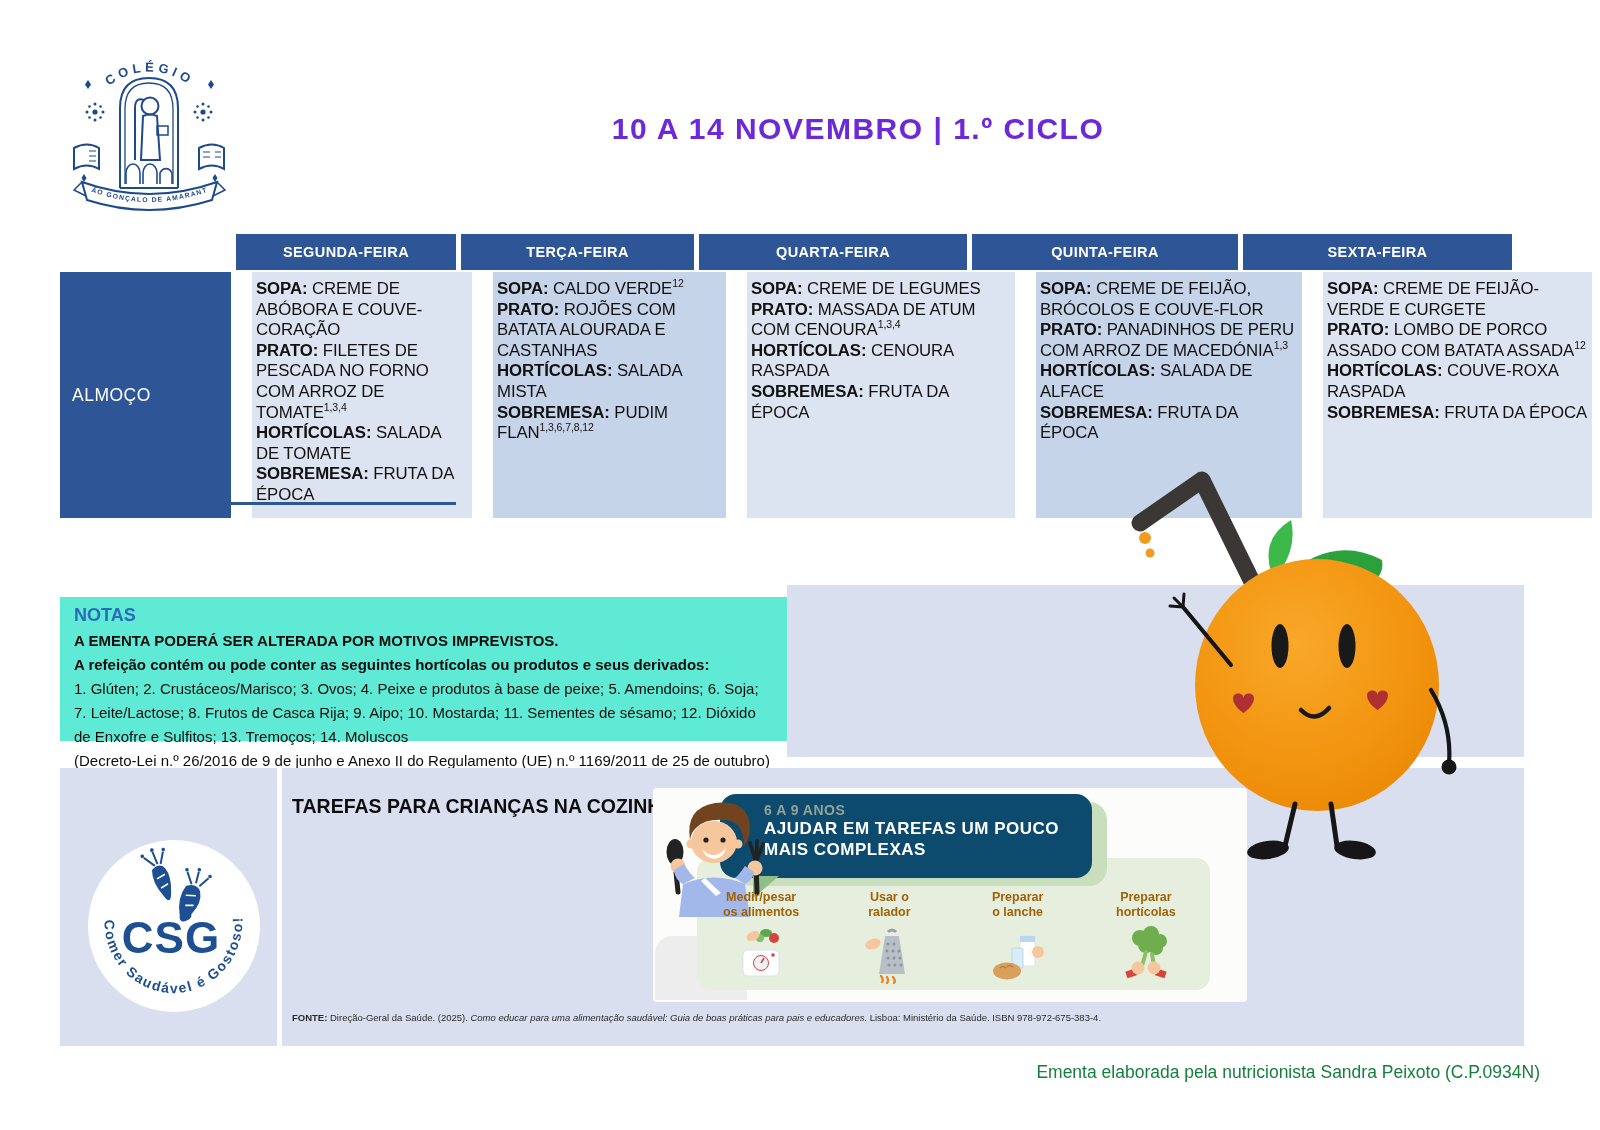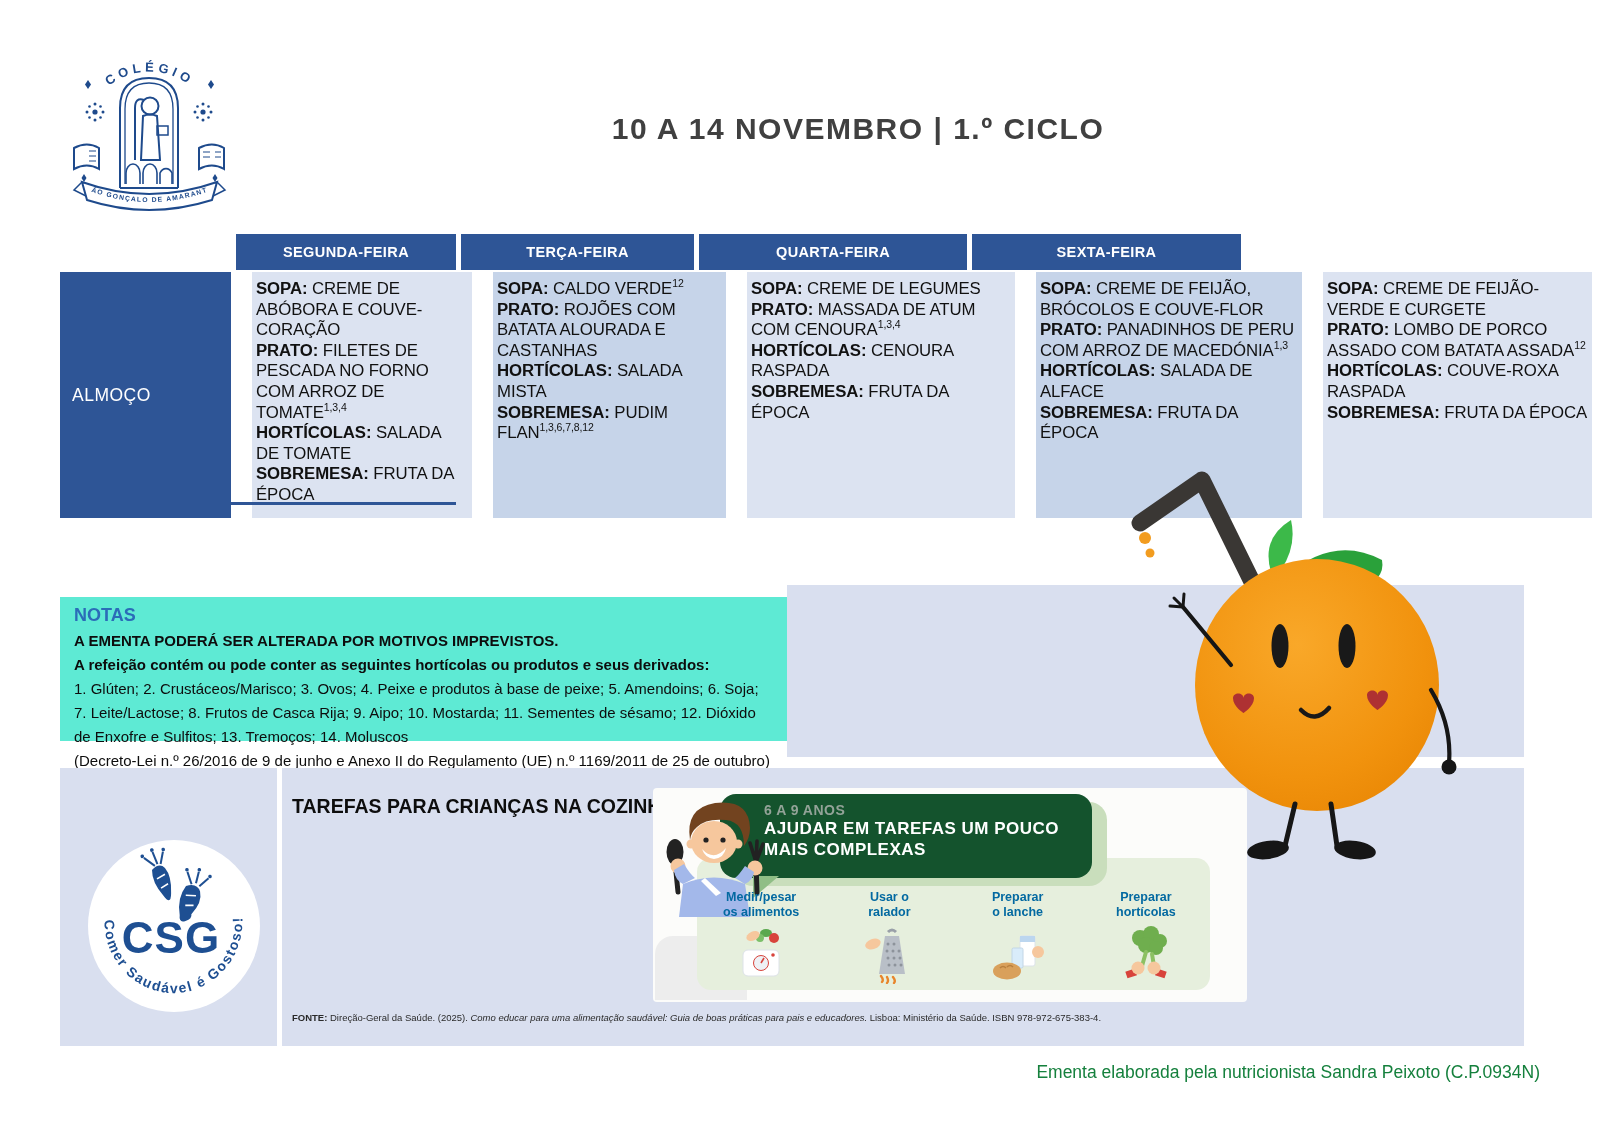--- a/index.html
+++ b/index.html
@@ -1,20 +1,20 @@
 <!DOCTYPE html>
 <html><head>
 <meta charset="utf-8">
 <style>
   html,body{margin:0;padding:0;background:#fff;}
   .page{position:relative;width:1600px;height:1130px;background:#fff;overflow:hidden;
         font-family:"Liberation Sans",sans-serif;color:#111;}
   
   .title-wrap{position:absolute;left:508px;top:112px;width:700px;text-align:center;}
-  .main-title{font-size:30px;font-weight:bold;color:#404040;letter-spacing:1.5px;}
+  .main-title{font-size:30px;font-weight:bold;color:#6d28d9;letter-spacing:1.5px;}
   .year{margin-top:14px;font-size:21px;color:#1a1a1a;letter-spacing:3px;font-weight:500;}
   
   .menu-table{position:absolute;left:60px;top:234px;}
   .hdr-row{display:flex;gap:5px;margin-bottom:2px;}
   .hdr-spacer{width:171px;}
   .hdr{height:36px;background:#2e5596;color:#fff;display:flex;align-items:center;justify-content:center;
        font-size:14.5px;font-weight:600;letter-spacing:.4px;}
   .body-row{display:flex;gap:5px;}
   .label-cell{width:171px;background:#2e5596;color:#fff;display:flex;align-items:center;
               padding-left:12px;box-sizing:border-box;font-size:17.5px;letter-spacing:.5px;font-weight:500;}
@@ -35,31 +35,31 @@
   .notas-title{font-size:18px;font-weight:bold;color:#2b6cb8;margin:2px 0 3px 0;}
   .nb{margin:0;font-size:15px;line-height:24px;color:#0d0d0d;}
   .nb.bold{font-weight:bold;}
   
   .csg-circle{position:absolute;left:88px;top:840px;width:172px;height:172px;border-radius:50%;background:#fff;}
   
   .tarefas-title{position:absolute;left:292px;top:795px;font-size:19.5px;font-weight:bold;color:#0d0d0d;}
   .info-panel{position:absolute;left:653px;top:788px;width:594px;height:214px;background:#fcfcfa;border-radius:4px;}
   .info-green{position:absolute;left:44px;top:70px;width:513px;height:132px;background:#e6efdd;border-radius:14px;}
   .bubble-back{position:absolute;left:82px;top:14px;width:372px;height:84px;background:#c9debc;border-radius:18px;}
-  .bubble{position:absolute;left:67px;top:6px;width:372px;height:84px;background:#14532d;border-radius:16px;
+  .bubble{position:absolute;left:67px;top:6px;width:372px;height:84px;background:#0c4a6e;border-radius:16px;
           box-sizing:border-box;padding:8px 0 0 44px;}
   .bubble-tail{position:absolute;left:100px;top:88px;width:0;height:0;
                border-left:26px solid #8fbe86;border-bottom:22px solid transparent;}
   .bubble-age{font-size:14px;font-weight:bold;color:#93a398;letter-spacing:.5px;margin:0;}
   .bubble-line{font-size:17px;font-weight:bold;color:#fff;letter-spacing:.5px;margin:1px 0 0 0;}
   .gray-blob{position:absolute;left:2px;top:148px;width:92px;height:64px;background:#ededed;border-radius:18px 18px 0 0;}
   .boy-wrap{position:absolute;left:4px;top:4px;}
   .tasks{position:absolute;left:44px;top:102px;width:513px;display:flex;}
   .task{width:25%;text-align:center;}
-  .task-label{font-size:12.5px;line-height:15px;font-weight:bold;color:#0369a1;margin:0 0 4px 0;}
+  .task-label{font-size:12.5px;line-height:15px;font-weight:bold;color:#a16207;margin:0 0 4px 0;}
   
   .fonte{position:absolute;left:292px;top:1012px;width:980px;font-size:9.5px;color:#2a2a2a;}
   .fonte .fl{font-weight:bold;}
   .fonte .fi{font-style:italic;}
   .credit{position:absolute;right:60px;top:1062px;font-size:17.5px;color:#15803d;}
   
   .school-logo{position:absolute;left:62px;top:56px;}
   .mascot{position:absolute;left:1095px;top:450px;}
 </style>
 </head>
@@ -136,20 +136,21 @@
   <div class="title-wrap">
     <div class="main-title">10 A 14 NOVEMBRO | 1.º CICLO</div>
   </div>
 
   <div class="menu-table">
     <div class="hdr-row" id="hdr-row">
       <div class="hdr-spacer"></div>
     <div class="hdr w0">SEGUNDA-FEIRA</div>
         <div class="hdr w1">TERÇA-FEIRA</div>
         <div class="hdr w2">QUARTA-FEIRA</div>
+        <div class="hdr w3">QUINTA-FEIRA</div>
         <div class="hdr w4">SEXTA-FEIRA</div>
       </div>
     <div class="body-row" id="body-row">
       <div class="label-cell">ALMOÇO</div>
     <div class="day-cell w0 alt0">
           <p class="mi"><span class="lb">SOPA:</span> CREME DE ABÓBORA E COUVE-CORAÇÃO</p>
           <p class="mi"><span class="lb">PRATO:</span> FILETES DE PESCADA NO FORNO COM ARROZ DE TOMATE<sup>1,3,4</sup></p>
           <p class="mi"><span class="lb">HORTÍCOLAS:</span> SALADA DE TOMATE</p>
           <p class="mi"><span class="lb">SOBREMESA:</span> FRUTA DA ÉPOCA</p>
         </div>

